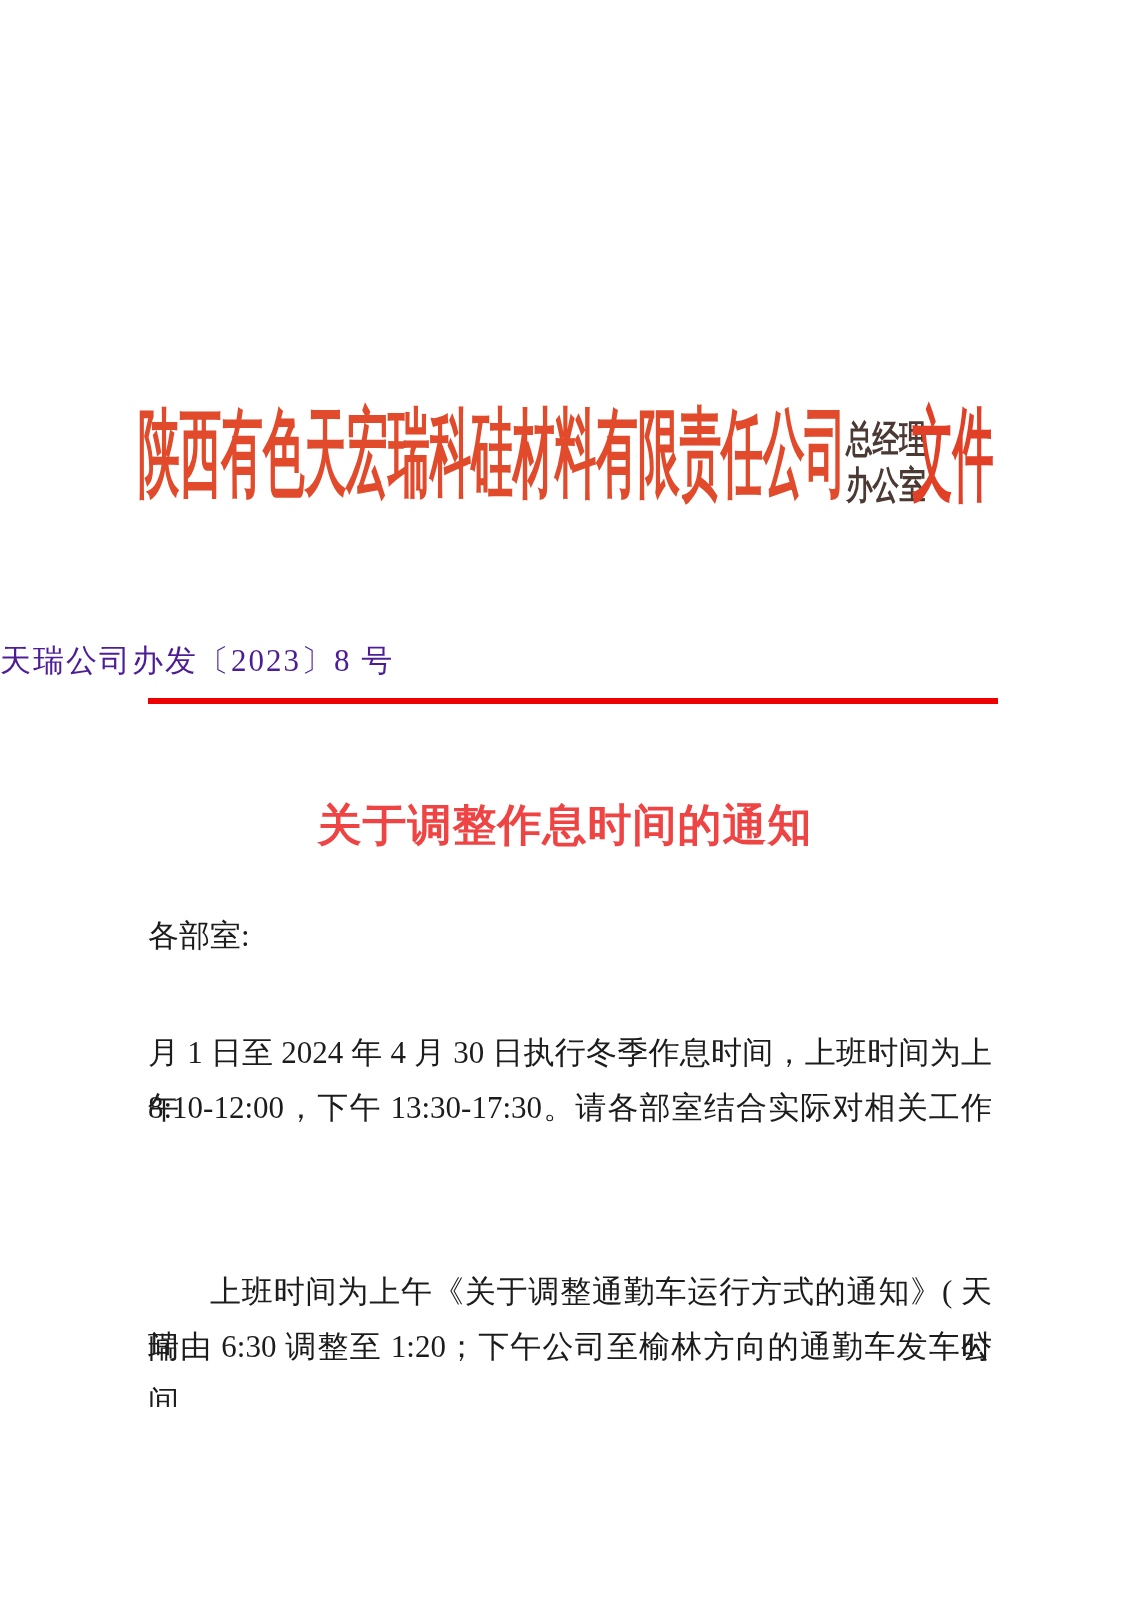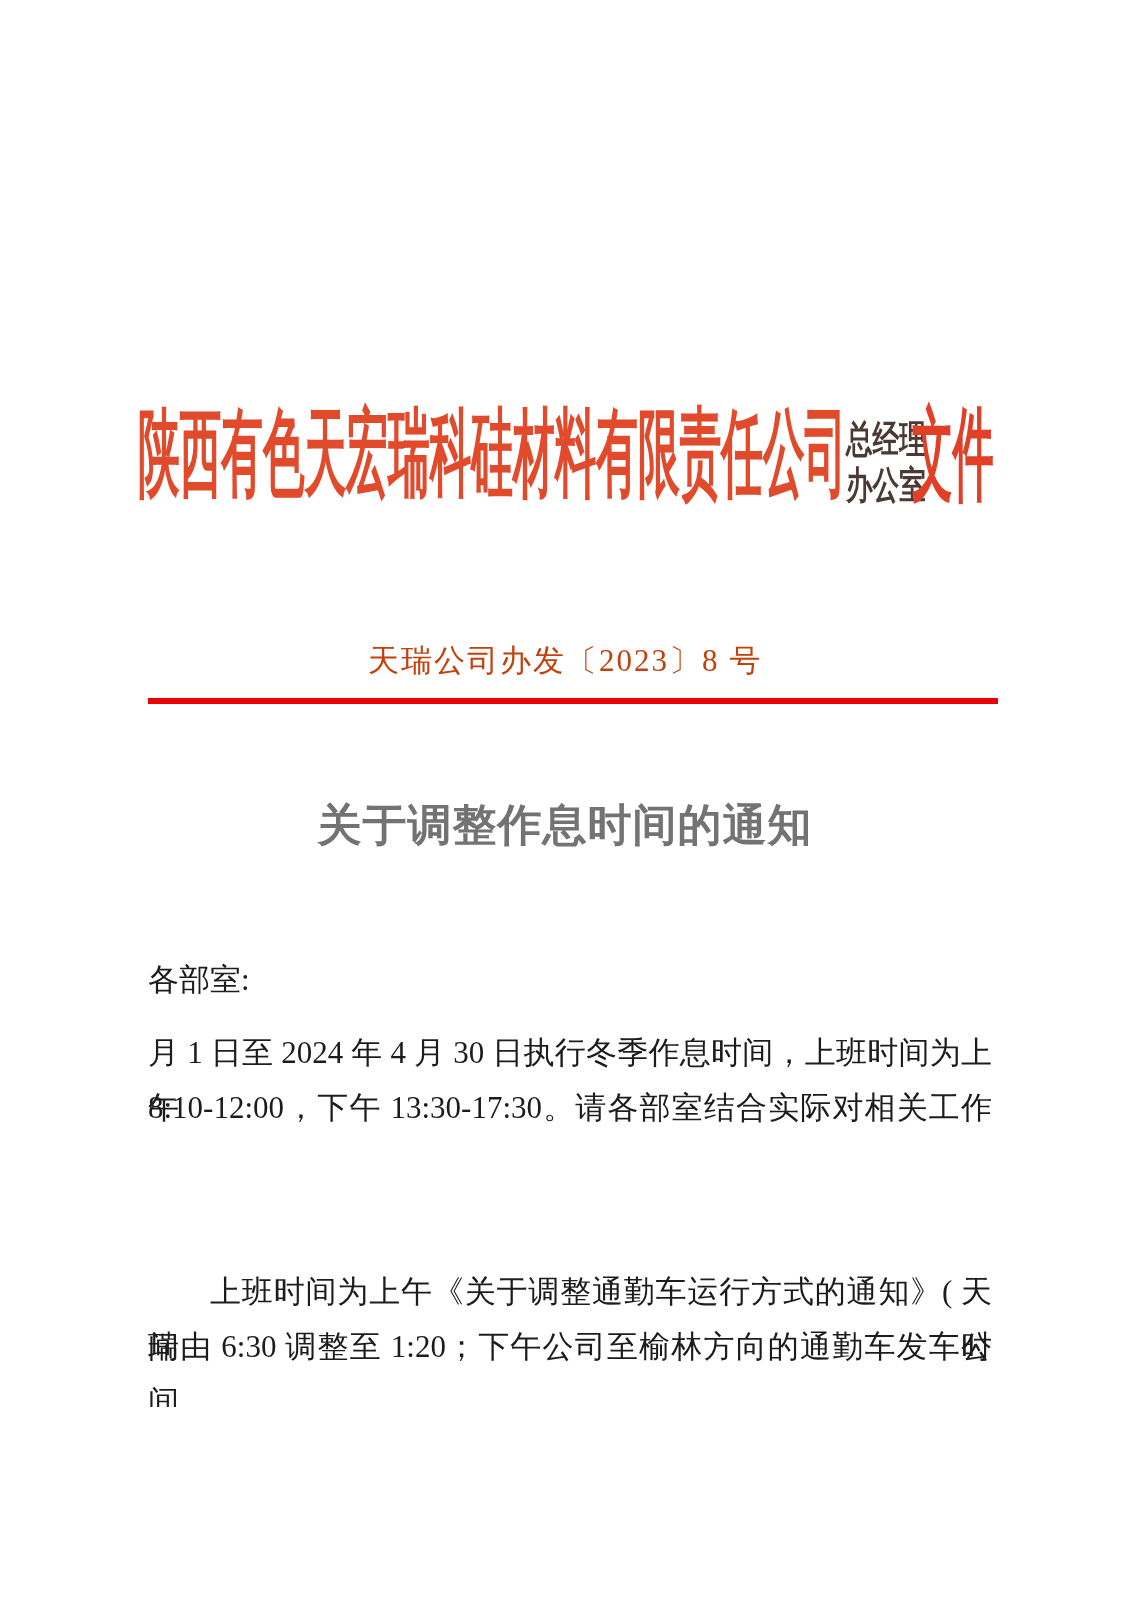--- a/index.html
+++ b/index.html
@@ -56,56 +56,56 @@
     transform: scaleX(0.40);
     transform-origin: 0 0;
   }
 
   
   .doc-number {
     position: absolute;
     left: 0;
     top: 641px;
     width: 1130px;
-    text-align: center;
+    text-align: left;
     font-size: 31px;
     line-height: 40px;
     letter-spacing: 2px;
-    color: #c2410c;
+    color: #4c1d95;
   }
   .red-divider {
     position: absolute;
     left: 148px;
     top: 698px;
     width: 850px;
     height: 6px;
     background: #ec0000;
   }
 
   
   .doc-title {
     position: absolute;
     left: 0;
     top: 796px;
     width: 1130px;
     text-align: center;
     font-size: 44px;
     font-weight: 900;
     letter-spacing: 1px;
-    color: #737373;
+    color: #ef4444;
   }
 
   
   .body-col {
     position: absolute;
     left: 148px;
     width: 844px;
     font-size: 31px;
   }
-  .salutation { top: 952px; line-height: 55px; }
+  .salutation { top: 908px; line-height: 55px; }
   .para-1 { top: 1025px; }
   .para-2 { top: 1264px; }
   .body-line {
     height: 55px;
     line-height: 55px;
     white-space: nowrap;
     text-align: justify;
   }
   .body-line.justified {
     white-space: normal;

